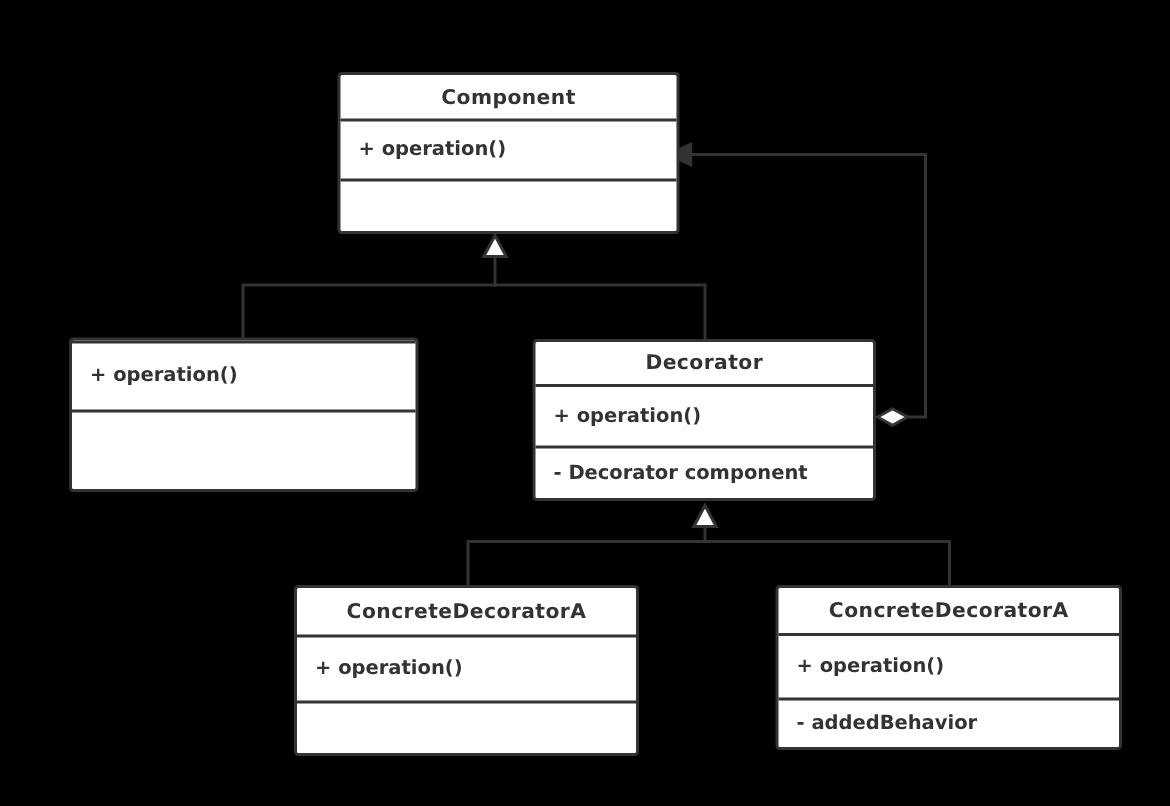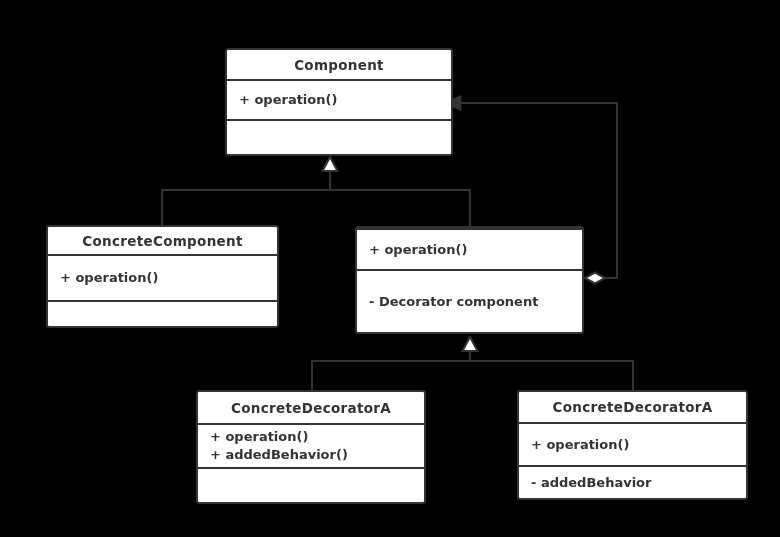--- a/index.html
+++ b/index.html
@@ -130,41 +130,40 @@
 
   <div class="uml-class" id="box-component">
     <div class="uml-head">Component</div>
     <div class="uml-sec sec-ops">
       <div class="uml-line">+ operation()</div>
     </div>
     <div class="uml-sec fill"></div>
   </div>
 
   <div class="uml-class" id="box-concrete-component">
-    <div class="uml-head">ConcreteComponent</div>
     <div class="uml-sec sec-ops">
       <div class="uml-line">+ operation()</div>
     </div>
     <div class="uml-sec fill"></div>
   </div>
 
   <div class="uml-class" id="box-decorator">
+    <div class="uml-head">Decorator</div>
     <div class="uml-sec sec-ops">
       <div class="uml-line">+ operation()</div>
     </div>
     <div class="uml-sec fill">
       <div class="uml-line">- Decorator component</div>
     </div>
   </div>
 
   <div class="uml-class" id="box-concrete-decorator-a-left">
     <div class="uml-head">ConcreteDecoratorA</div>
     <div class="uml-sec sec-ops">
       <div class="uml-line">+ operation()</div>
-      <div class="uml-line">+ addedBehavior()</div>
     </div>
     <div class="uml-sec fill"></div>
   </div>
 
   <div class="uml-class" id="box-concrete-decorator-a-right">
     <div class="uml-head">ConcreteDecoratorA</div>
     <div class="uml-sec sec-ops">
       <div class="uml-line">+ operation()</div>
     </div>
     <div class="uml-sec fill">

